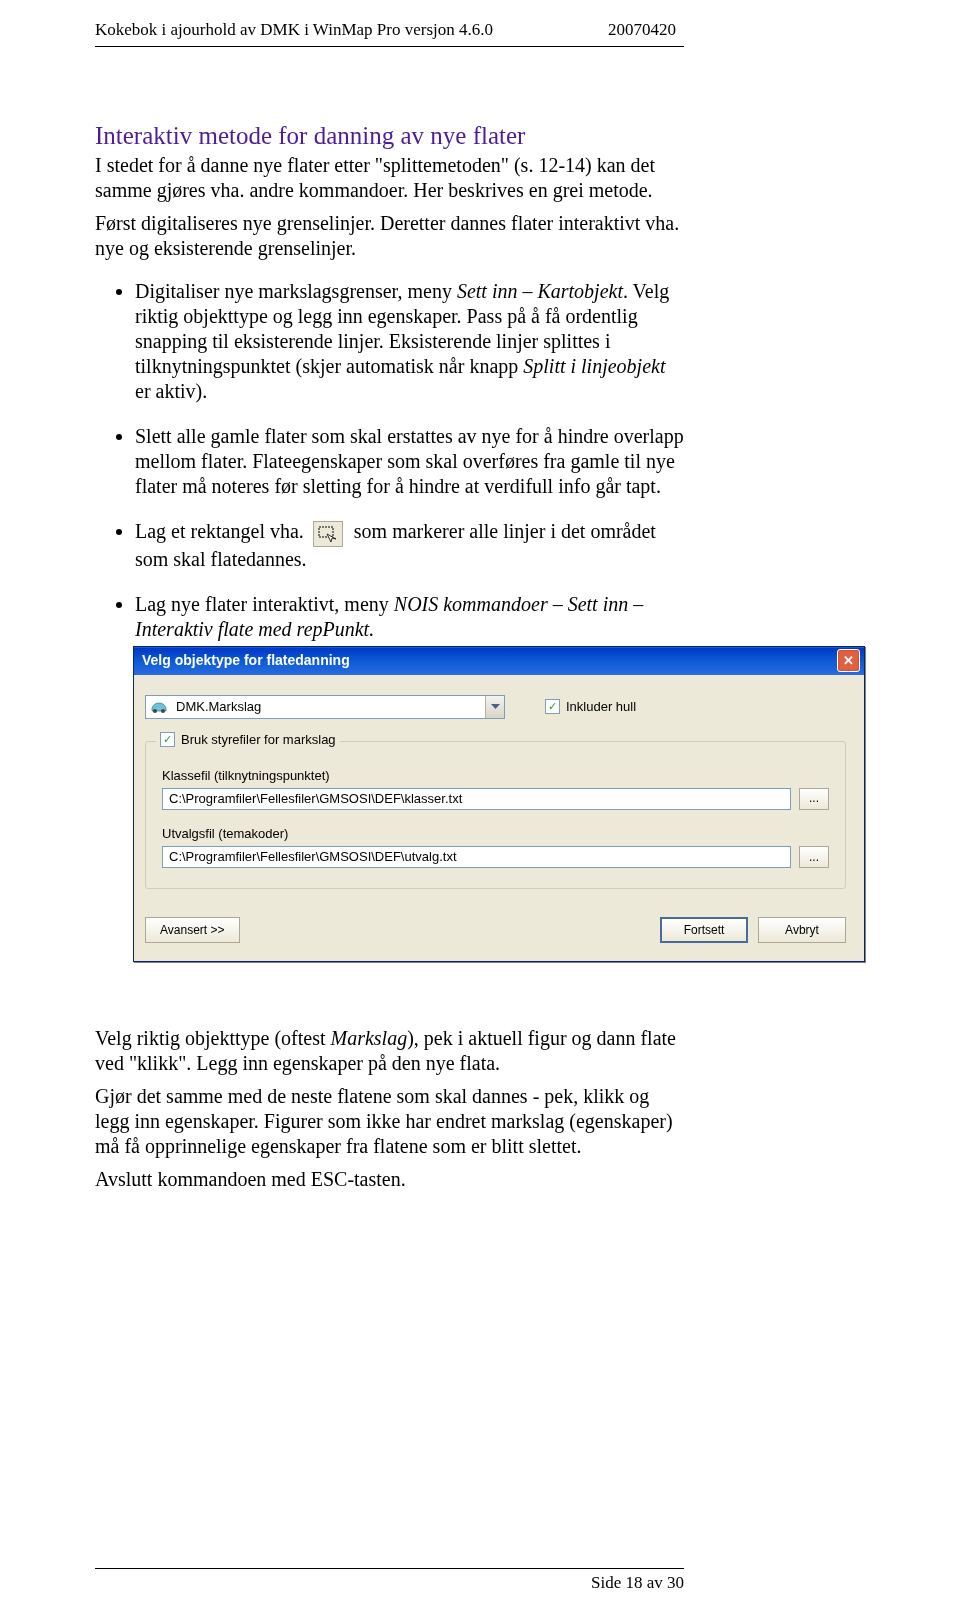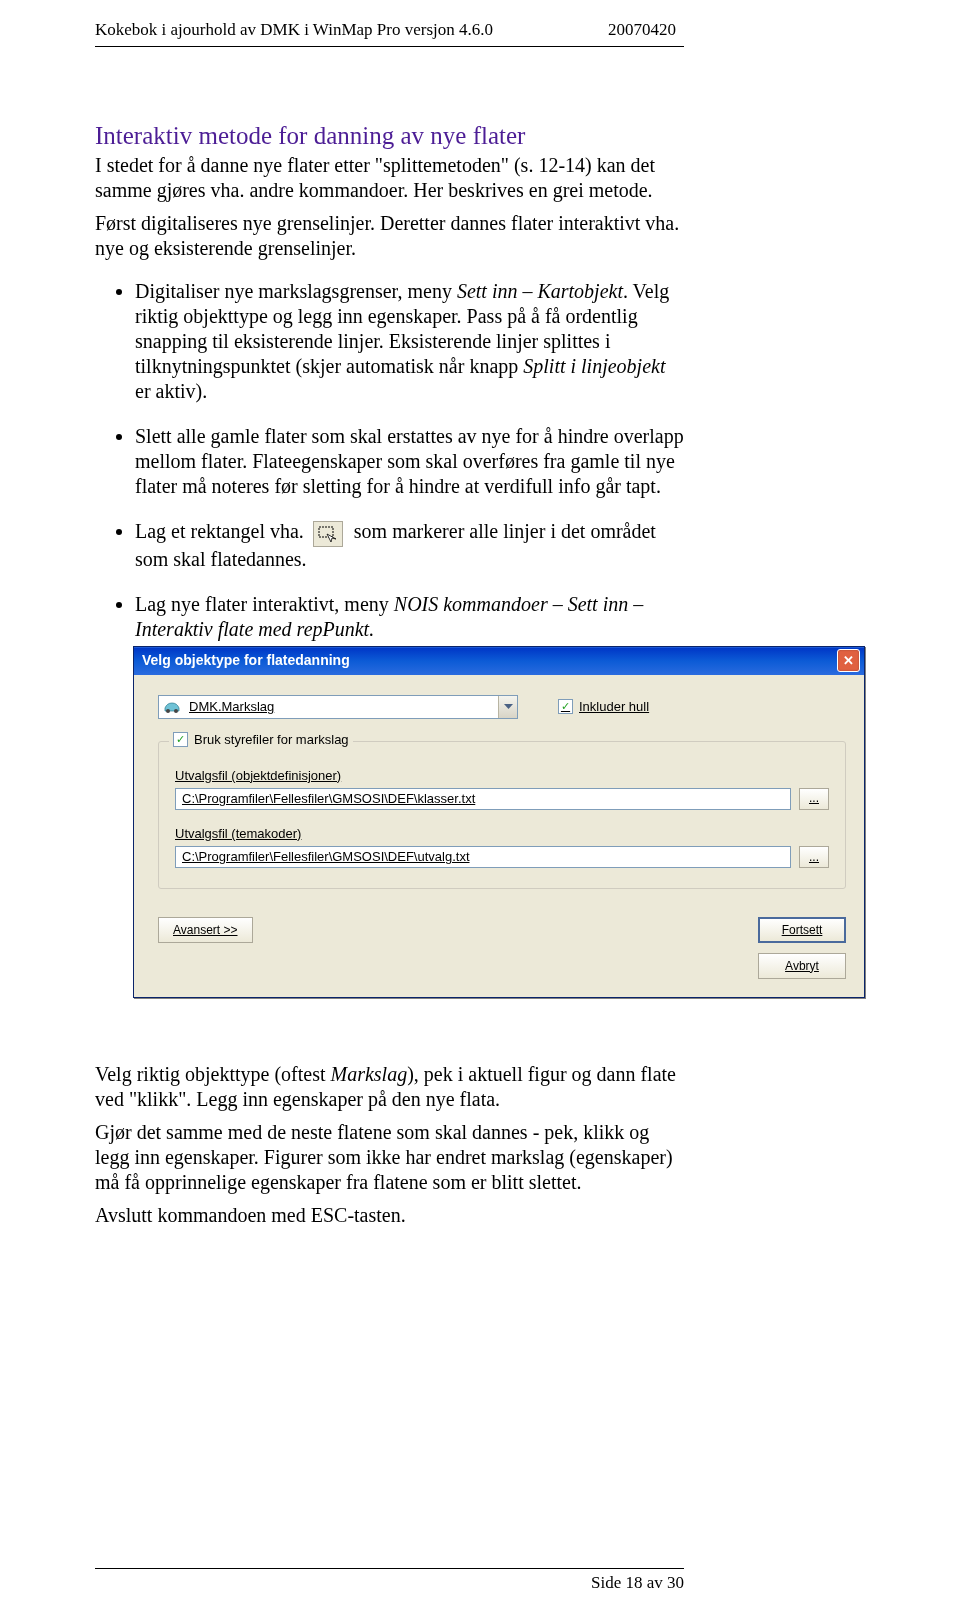--- a/index.html
+++ b/index.html
@@ -99,23 +99,22 @@
     border: 1px solid #fff;
     border-radius: 3px;
     display: flex; align-items: center; justify-content: center;
     color: #fff;
     font-weight: bold;
     font-family: Arial, sans-serif;
     font-size: 13px;
     box-shadow: inset 0 0 2px rgba(0,0,0,0.3);
   }
   .dlg-body {
-    padding: 20px 18px 18px 24px;
-    position: relative;
-    text-decoration: underline;
+    padding: 20px 18px 18px 11px;
+    position: relative;
   }
   .row1 {
     display: flex;
     align-items: center;
     gap: 40px;
     margin-bottom: 22px;
   }
   .combo {
     display: flex;
     width: 360px;
@@ -214,21 +213,21 @@
     background: linear-gradient(#fff,#ece9d8);
     font-family: Tahoma, Arial, sans-serif;
     font-size: 12px;
     display: inline-flex; align-items: center; justify-content: center;
     box-sizing: border-box;
     min-width: 88px;
   }
   .btn.default {
     border: 2px solid #4a6a9c;
   }
-  .btn-right-group { display: flex; gap: 10px; flex-direction: column; }
+  .btn-right-group { display: flex; gap: 10px; }
   .after-text {
     margin-top: 64px;
   }
   .footer-line {
     position: absolute;
     bottom: 48px;
     left: 95px;
     right: 95px;
     border-top: 1px solid #000;
   }
@@ -298,21 +297,21 @@
                   <span class="chkbox">✓</span>
                   <span>Inkluder hull</span>
                 </label>
               </div>
 
               <div class="groupbox">
                 <div class="group-legend">
                   <span class="chkbox">✓</span>
                   <span>Bruk styrefiler for markslag</span>
                 </div>
-                <div class="field-label">Utvalgsfil (objektdefinisjoner)</div>
+                <div class="field-label">Klassefil (tilknytningspunktet)</div>
                 <div class="path-row">
                   <div class="path-input">C:\Programfiler\Fellesfiler\GMSOSI\DEF\klasser.txt</div>
                   <div class="browse-btn">...</div>
                 </div>
                 <div class="field-label" style="margin-top:16px">Utvalgsfil (temakoder)</div>
                 <div class="path-row">
                   <div class="path-input">C:\Programfiler\Fellesfiler\GMSOSI\DEF\utvalg.txt</div>
                   <div class="browse-btn">...</div>
                 </div>
               </div>

